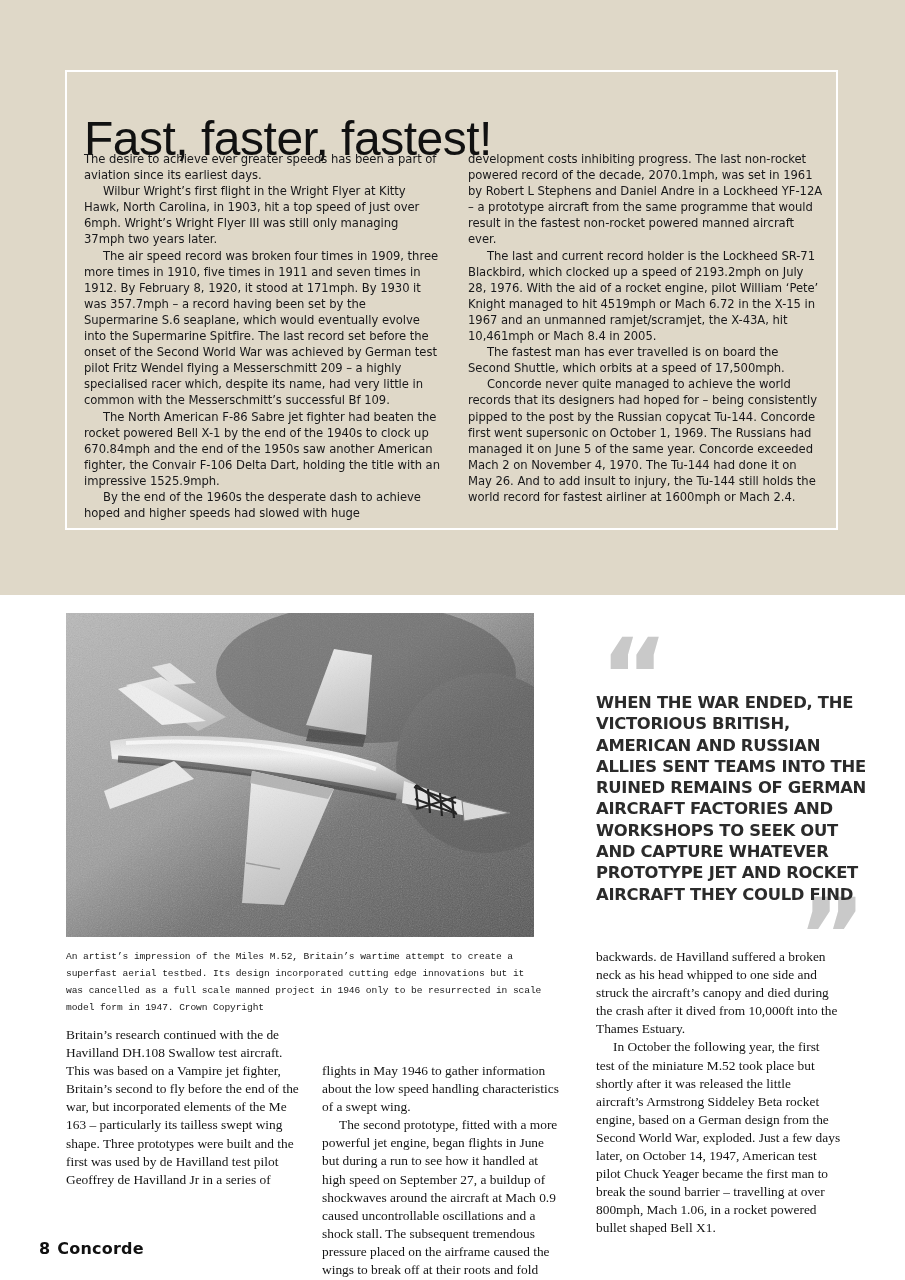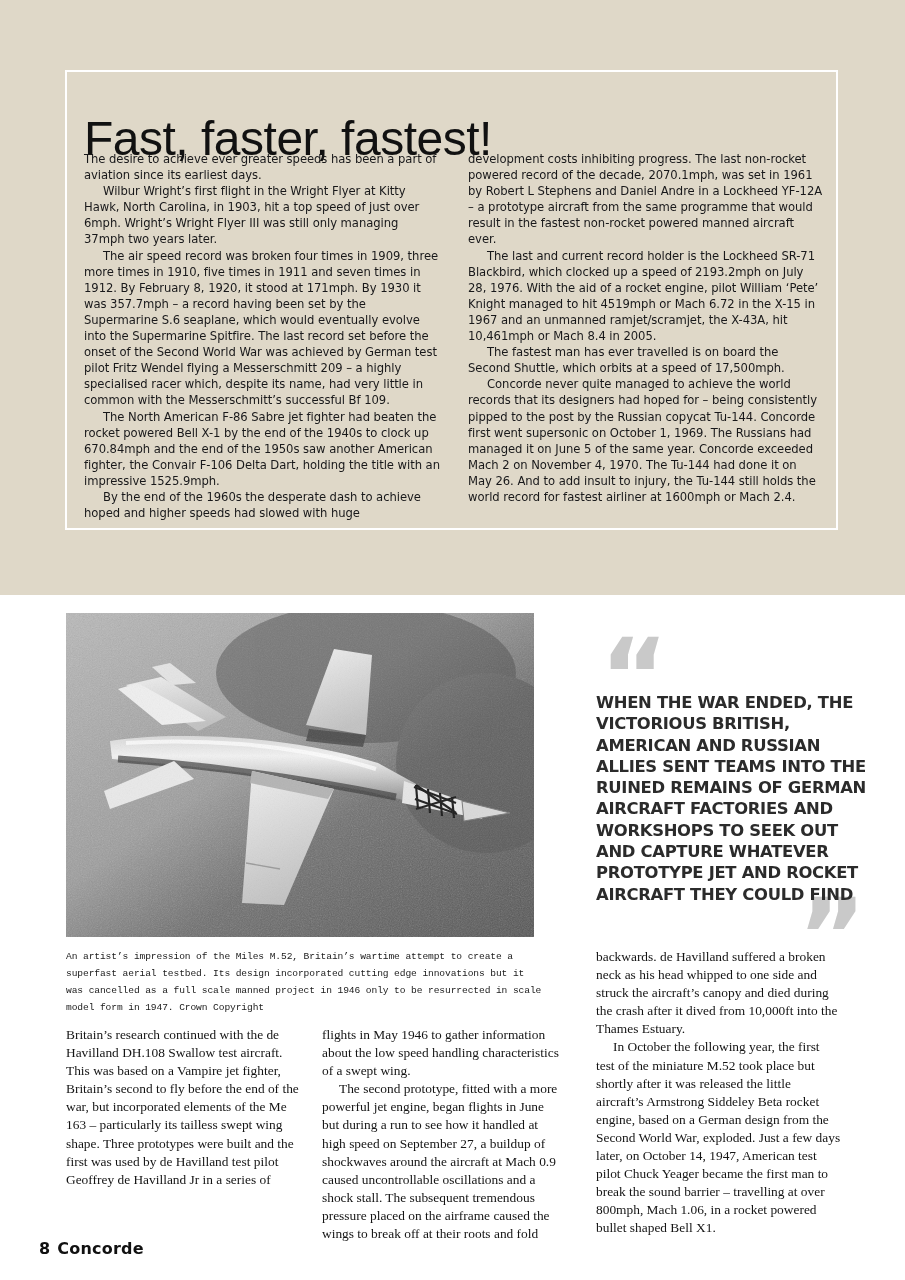--- a/index.html
+++ b/index.html
@@ -134,21 +134,21 @@
   .body-col {
     position: absolute;
     font-family: "Liberation Serif", "DejaVu Serif", serif;
     font-size: 13.4px;
     line-height: 18.1px;
     color: #141414;
   }
   .body-col p { margin: 0; }
   .body-col p + p { text-indent: 17px; }
   #body-col-1 { left: 66px;  top: 1026px; width: 238px; }
-  #body-col-2 { left: 322px; top: 1026px; width: 238px; }
+  #body-col-2 { left: 322px; top: 1062px; width: 238px; }
   #body-col-3 { left: 596px; top: 948px;  width: 245px; }
 
   
   .footer {
     position: absolute;
     left: 39px; top: 1239px;
     font-family: "DejaVu Sans", sans-serif;
     font-size: 16px;
     font-weight: 700;
     color: #111111;

